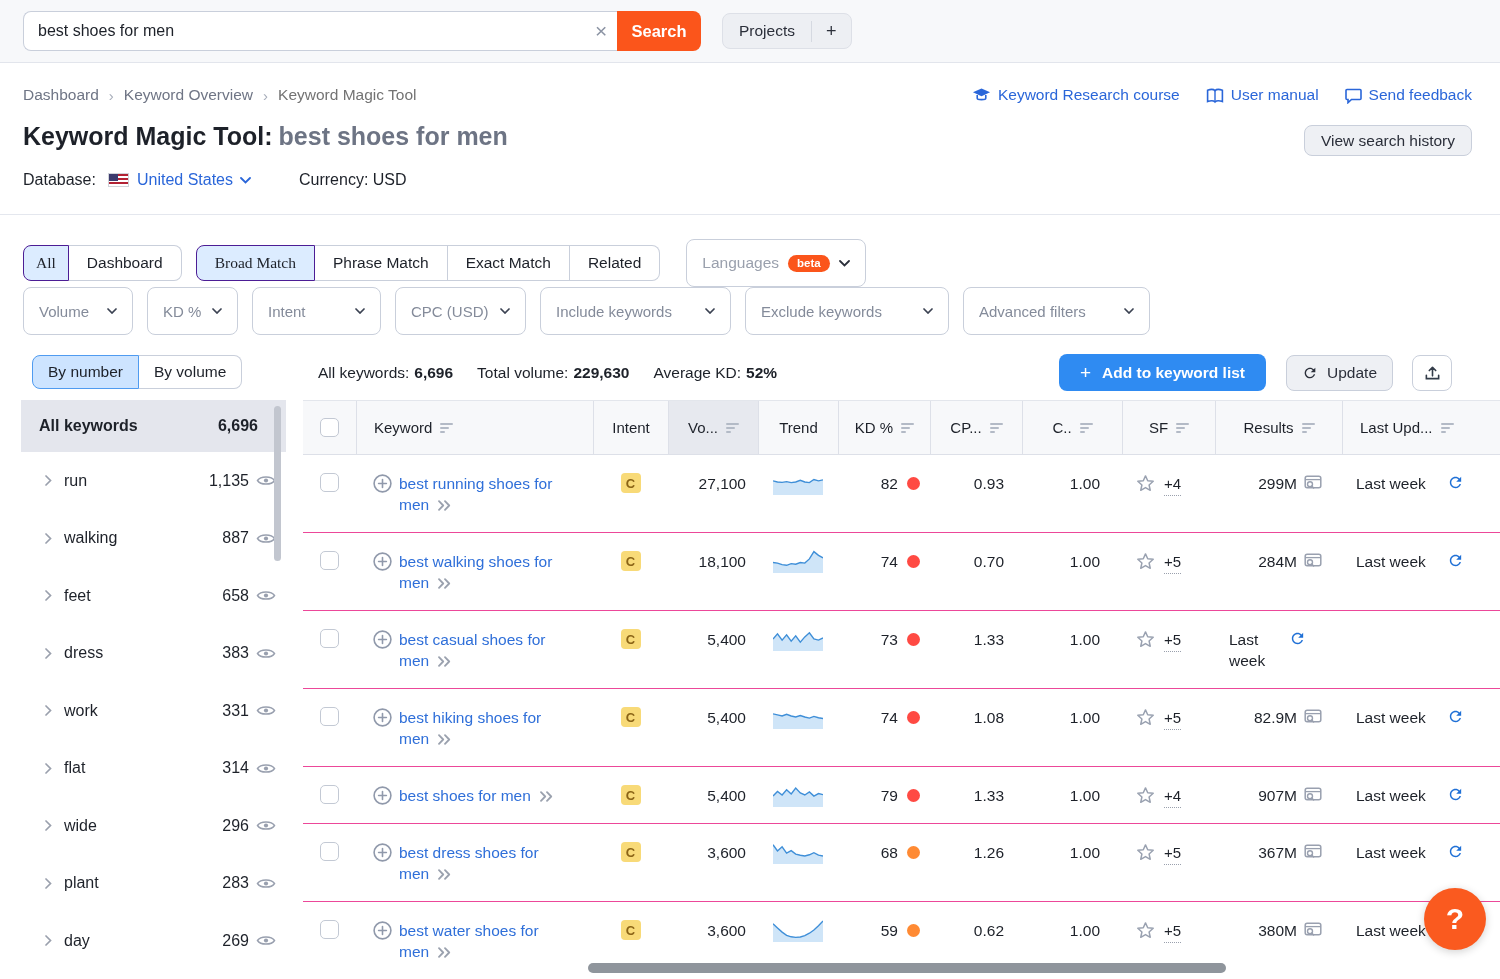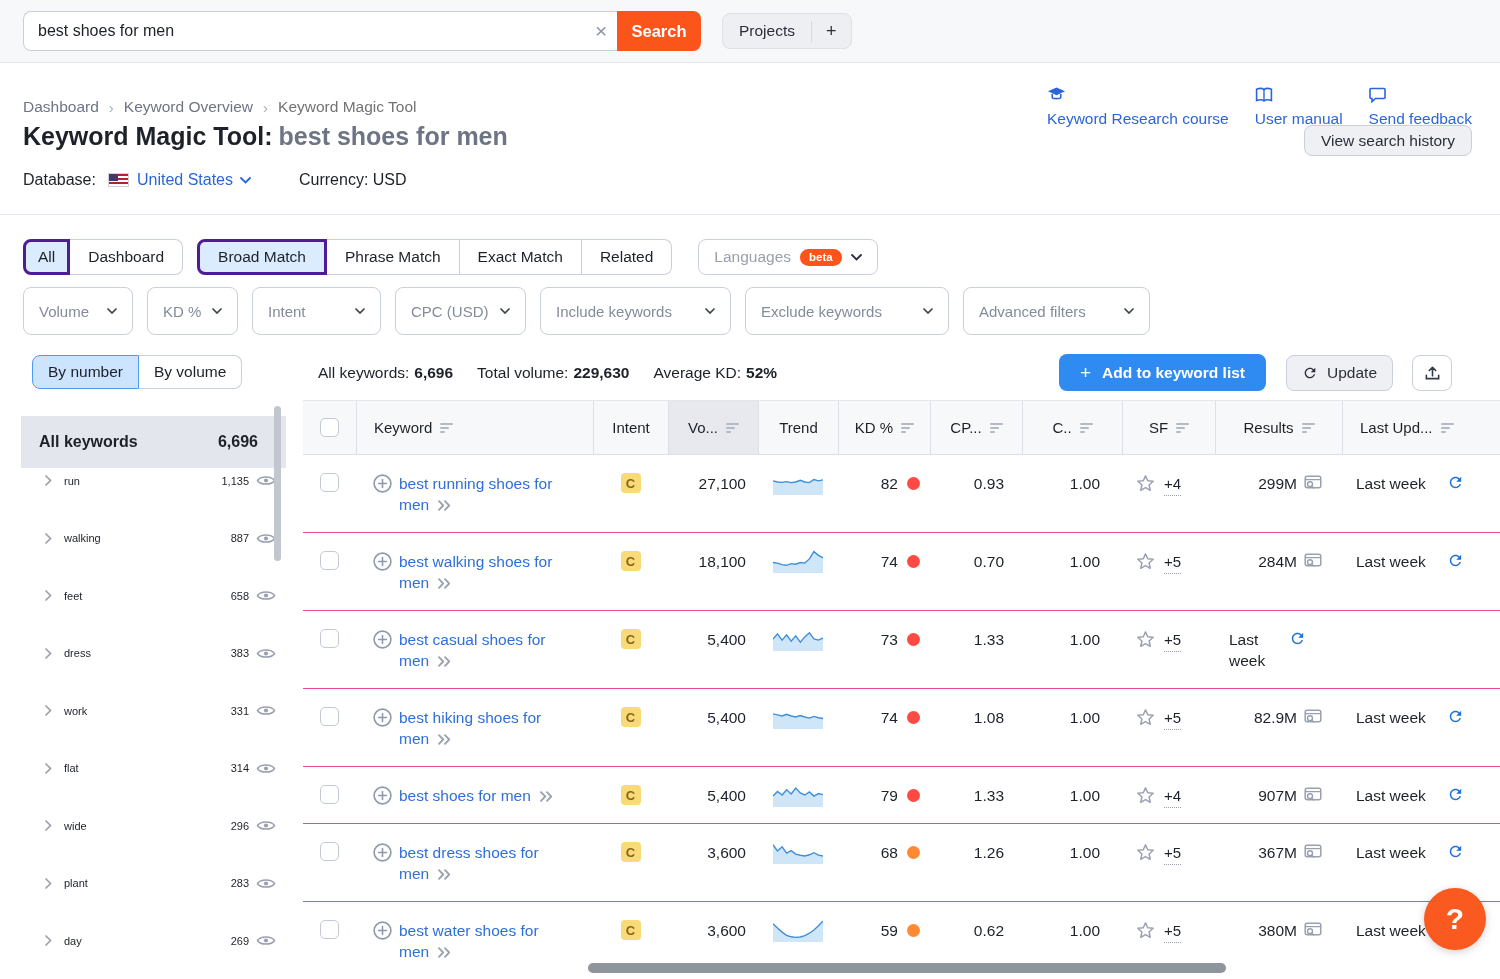--- a/index.html
+++ b/index.html
@@ -14,21 +14,21 @@
 .projects-group { position:absolute; left:722px; top:13px; height:36px; background:#edeff3; border:1px solid #dde0e7; border-radius:8px; display:flex; align-items:center; font-size:15.5px; color:#2b2f3a; }
 .projects-label { padding:0 16px; }
 .projects-plus { padding:0 14px; border-left:1px solid #d5d9e1; font-size:18px; color:#2b2f3a; }
 
 
 .crumb-row { position:absolute; left:23px; top:86px; right:28px; display:flex; align-items:center; font-size:15.5px; }
 .crumb { color:#6f7585; }
 .crumb.last { color:#737373; }
 .crumb-sep { color:#a7adba; margin:0 10px; font-size:15px; }
 .header-links { margin-left:auto; display:flex; gap:26px; align-items:center; }
-.hlink { display:flex; gap:7px; align-items:flex-start; color:#2a66d9; font-size:15.5px;flex-direction:column; }
+.hlink { display:flex; gap:7px; align-items:flex-end; color:#2a66d9; font-size:15.5px; }
 
 
 .title-row { position:absolute; left:23px; top:122px; right:28px; display:flex; align-items:flex-start; }
 .page-title { font-size:25px; font-weight:bold; }
 .page-title .q { color:#6d7484; margin-left:6px; }
 .view-history { margin-left:auto; height:31px; background:#eef0f4; border:1px solid #c9cfdb; border-radius:8px; font-size:15.5px; color:#2b2f3a; display:flex; align-items:center; padding:0 16px; margin-top:3px; }
 
 
 .db-row { position:absolute; left:23px; top:171px; display:flex; align-items:center; font-size:16px; gap:8px; }
 .flag { width:21px; height:14px; display:inline-block; background:repeating-linear-gradient(#b22234 0 2px, #fff 2px 4px); position:relative; border:0.5px solid #d0d3da; margin-left:4px; }
@@ -37,43 +37,43 @@
 .currency { margin-left:40px; }
 .divider { position:absolute; left:0; top:214px; width:1500px; height:1px; background:#e4e7ee; }
 
 
 .tabs-row { position:absolute; left:23px; top:239px; display:flex; align-items:center; }
 .tab-group { display:flex; border-radius:8px; }
 .tab { height:36px; display:flex; align-items:center; padding:0 18px; font-size:15.5px; background:#fff; border:1px solid #c9cfdb; border-left-width:0; }
 .tab:first-child { border-left-width:1px; border-radius:8px 0 0 8px; }
 .tab:last-child { border-radius:0 8px 8px 0; }
 .tab.narrow { padding:0 12px; }
-.tab.sel { background:#dcecff; border:3px solid #4c1d95; }
+.tab.sel { background:#dcecff; border:1px solid #4c1d95;font-family:Liberation Serif, serif; }
 .tab.sel + .tab { border-left-width:0; }
 .gap14 { width:14px; }
 .gap24 { width:26px; }
-.lang-btn { height:36px; display:flex; align-items:center; gap:9px; padding:0 15px; background:#fff; border:1px solid #c9cfdb; border-radius:8px; font-size:15.5px; color:#9aa0ad; }
+.lang-btn { height:48px; display:flex; align-items:center; gap:9px; padding:0 15px; background:#fff; border:1px solid #c9cfdb; border-radius:8px; font-size:15.5px; color:#9aa0ad; }
 .beta-pill { background:#fb551b; color:#fff; font-size:11.5px; font-weight:bold; padding:2.5px 9px; border-radius:10px; }
 
 
 .filters-row { position:absolute; left:23px; top:287px; display:flex; gap:14px; }
 .fbtn { height:48px; display:inline-flex; align-items:center; justify-content:space-between; padding:0 15px; background:#fff; border:1px solid #c9cfdb; border-radius:8px; font-size:15px; color:#848b9a; }
 .fbtn.w1 { min-width:110px; } .fbtn.w2 { min-width:91px; } .fbtn.w3 { min-width:129px; } .fbtn.w4 { min-width:131px; }
 .fbtn.w5 { min-width:191px; } .fbtn.w6 { min-width:204px; } .fbtn.w7 { min-width:187px; }
 
 
 .sidebar { position:absolute; left:21px; top:350px; width:265px; bottom:0; }
 .side-toggle { position:absolute; left:11px; top:5px; display:flex; border-radius:8px; }
 .stab { height:34px; display:flex; align-items:center; padding:0 15px; font-size:15.5px; background:#fff; border:1px solid #c9cfdb; }
 .stab.sel { background:#cde4ff; border-color:#4f9bf0; border-radius:8px 0 0 8px; }
 .stab.r { border-left:none; border-radius:0 8px 8px 0; }
-.all-kw { position:absolute; left:0; top:50px; width:265px; height:52px; background:#e4e6ed; display:flex; align-items:center; padding:0 28px 0 18px; font-weight:bold; font-size:16px;margin-top:16px; }
+.all-kw { position:absolute; left:0; top:50px; width:265px; height:52px; background:#e4e6ed; display:flex; align-items:center; padding:0 28px 0 18px; font-weight:bold; font-size:16px; }
 .all-kw .cnt { margin-left:auto; }
 .side-items { position:absolute; left:0; top:102px; width:265px; }
-.side-item { height:57.5px; display:flex; align-items:center; padding:0 10px 0 24px; font-size:11px; }
+.side-item { height:57.5px; display:flex; align-items:center; padding:0 10px 0 24px; font-size:16px; }
 .side-item .chev-r { margin-right:12px; display:flex; }
 .side-item .s-cnt { margin-left:auto; }
 .side-item .eye { margin-left:7px; display:flex; }
 .side-scrollbar { position:absolute; left:253px; top:56px; width:7px; height:155px; background:#c2c6cf; border-radius:4px; }
 
 
 .main { position:absolute; left:303px; top:345px; width:1197px; bottom:0; }
 .stats-row { height:55px; display:flex; align-items:center; padding-left:15px; font-size:15.5px; }
 .stat { margin-right:24px; }
 .stat b { margin-left:5px; }

